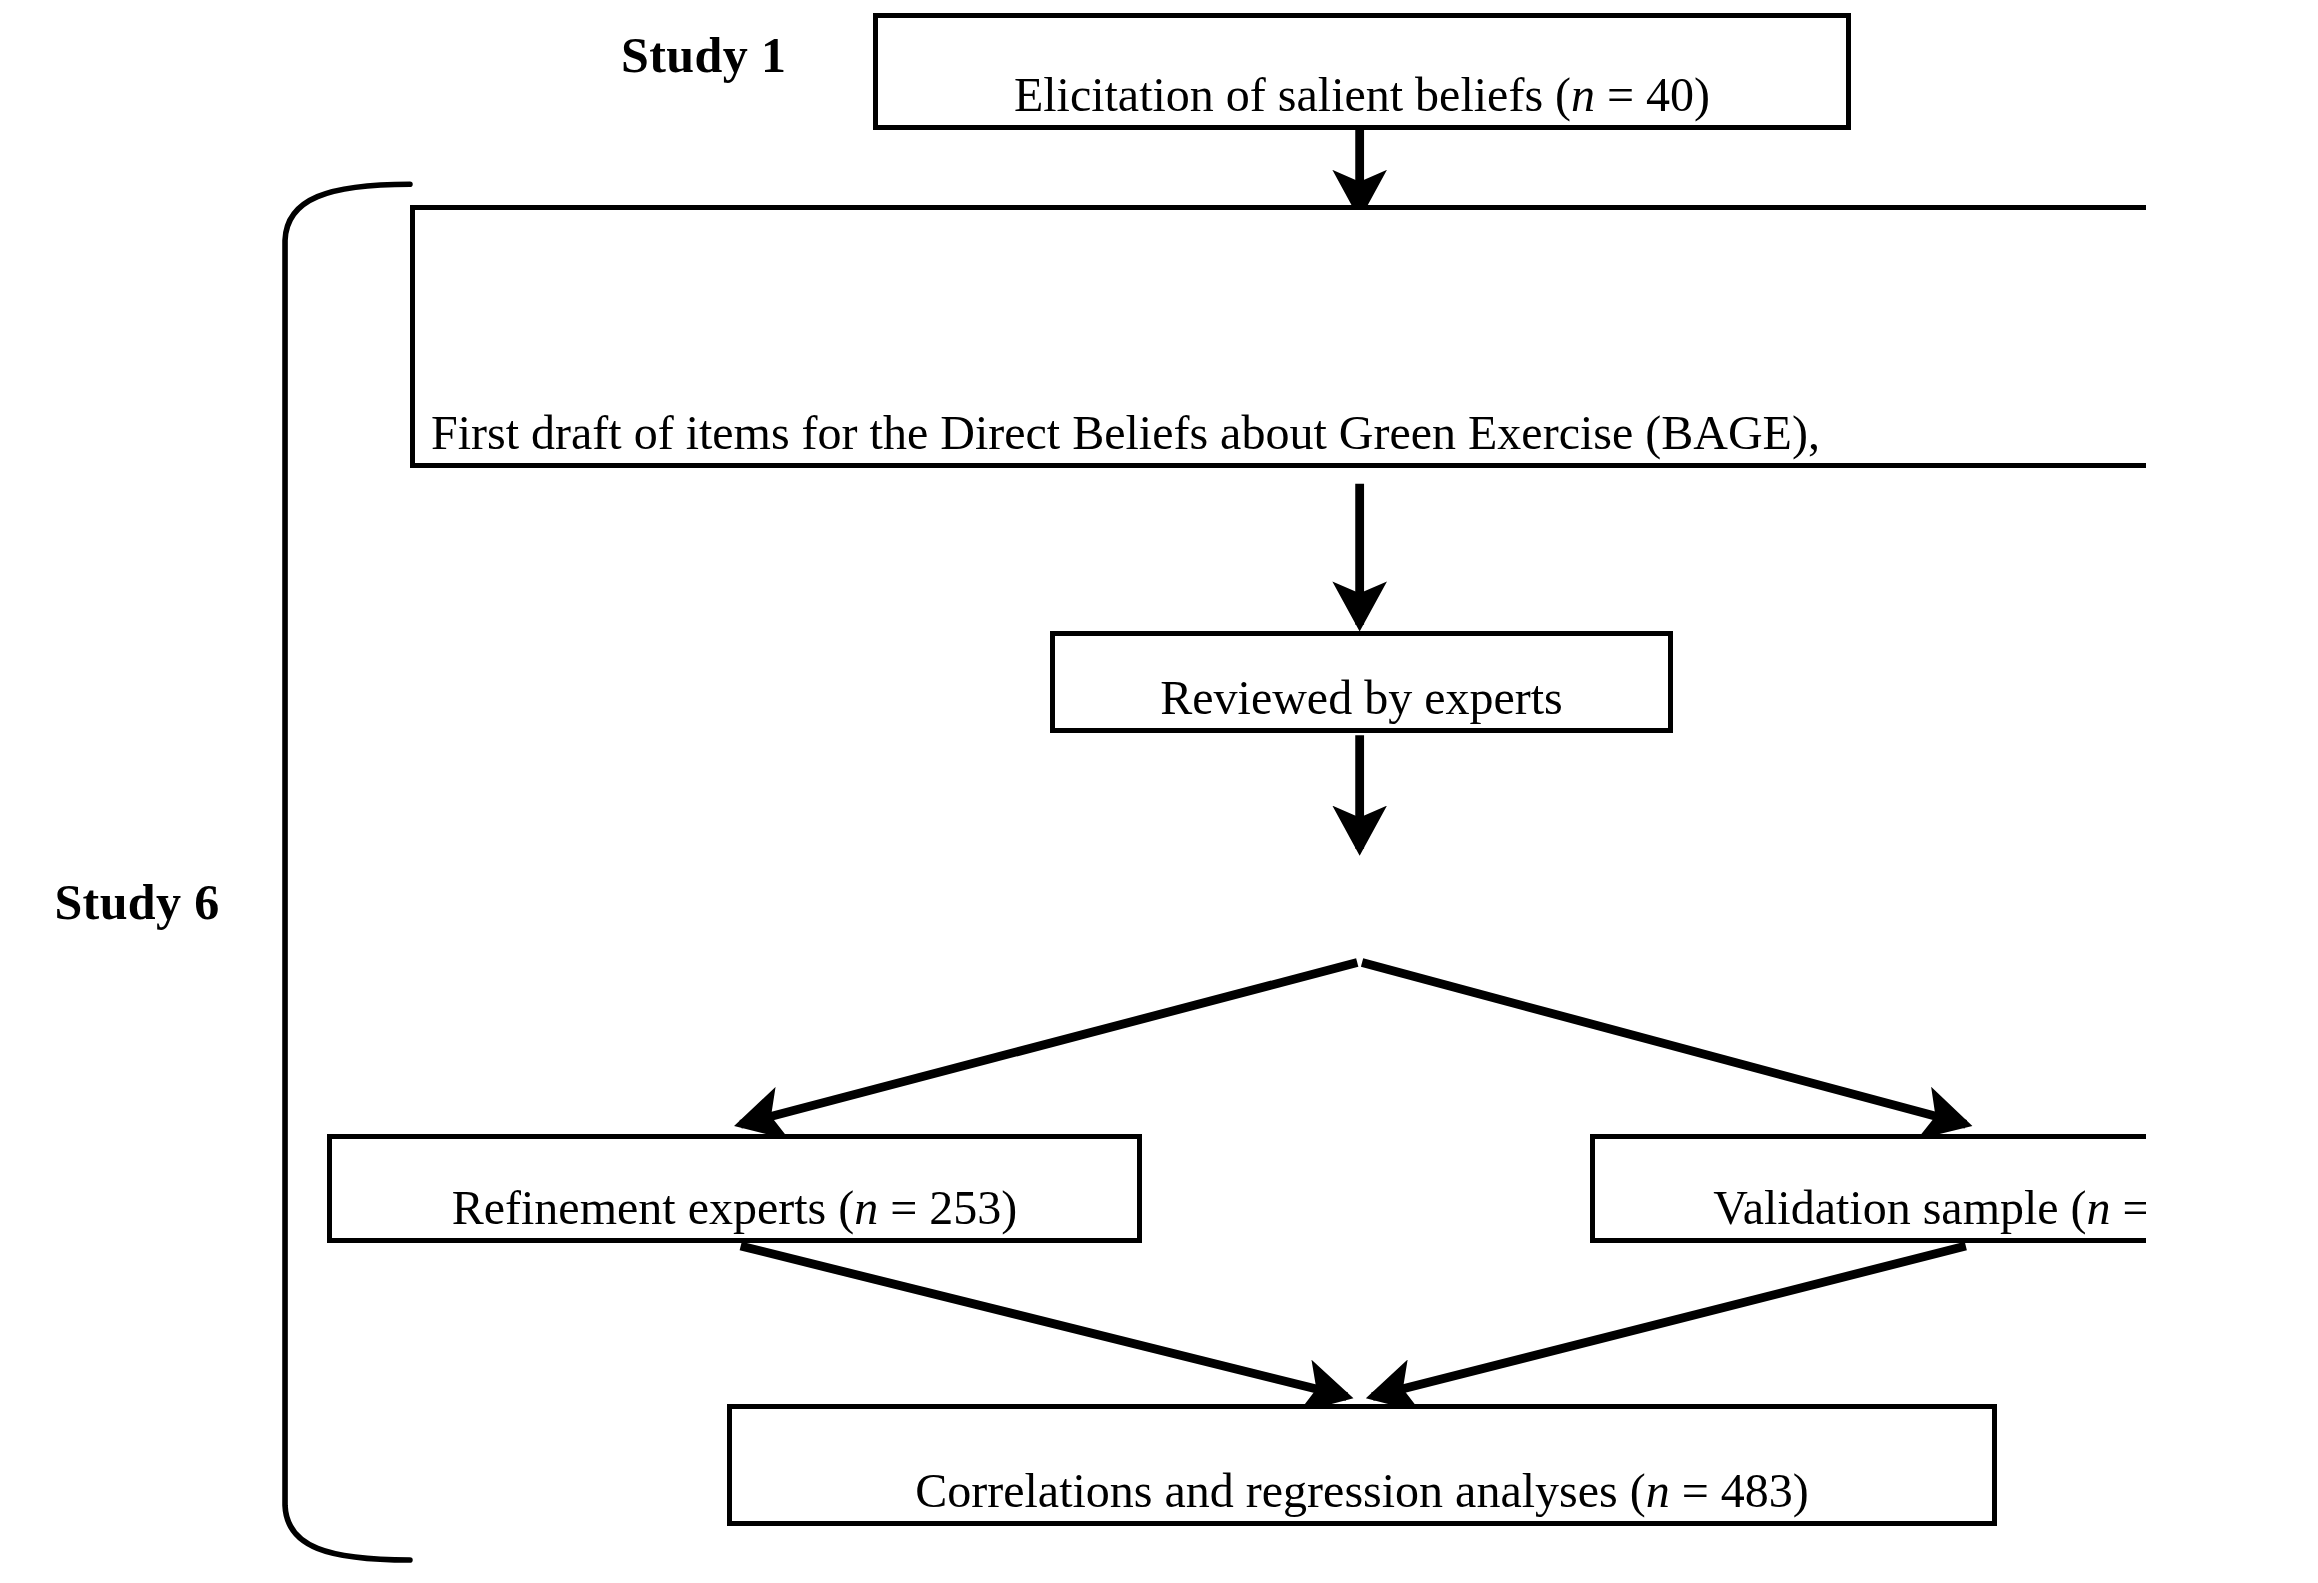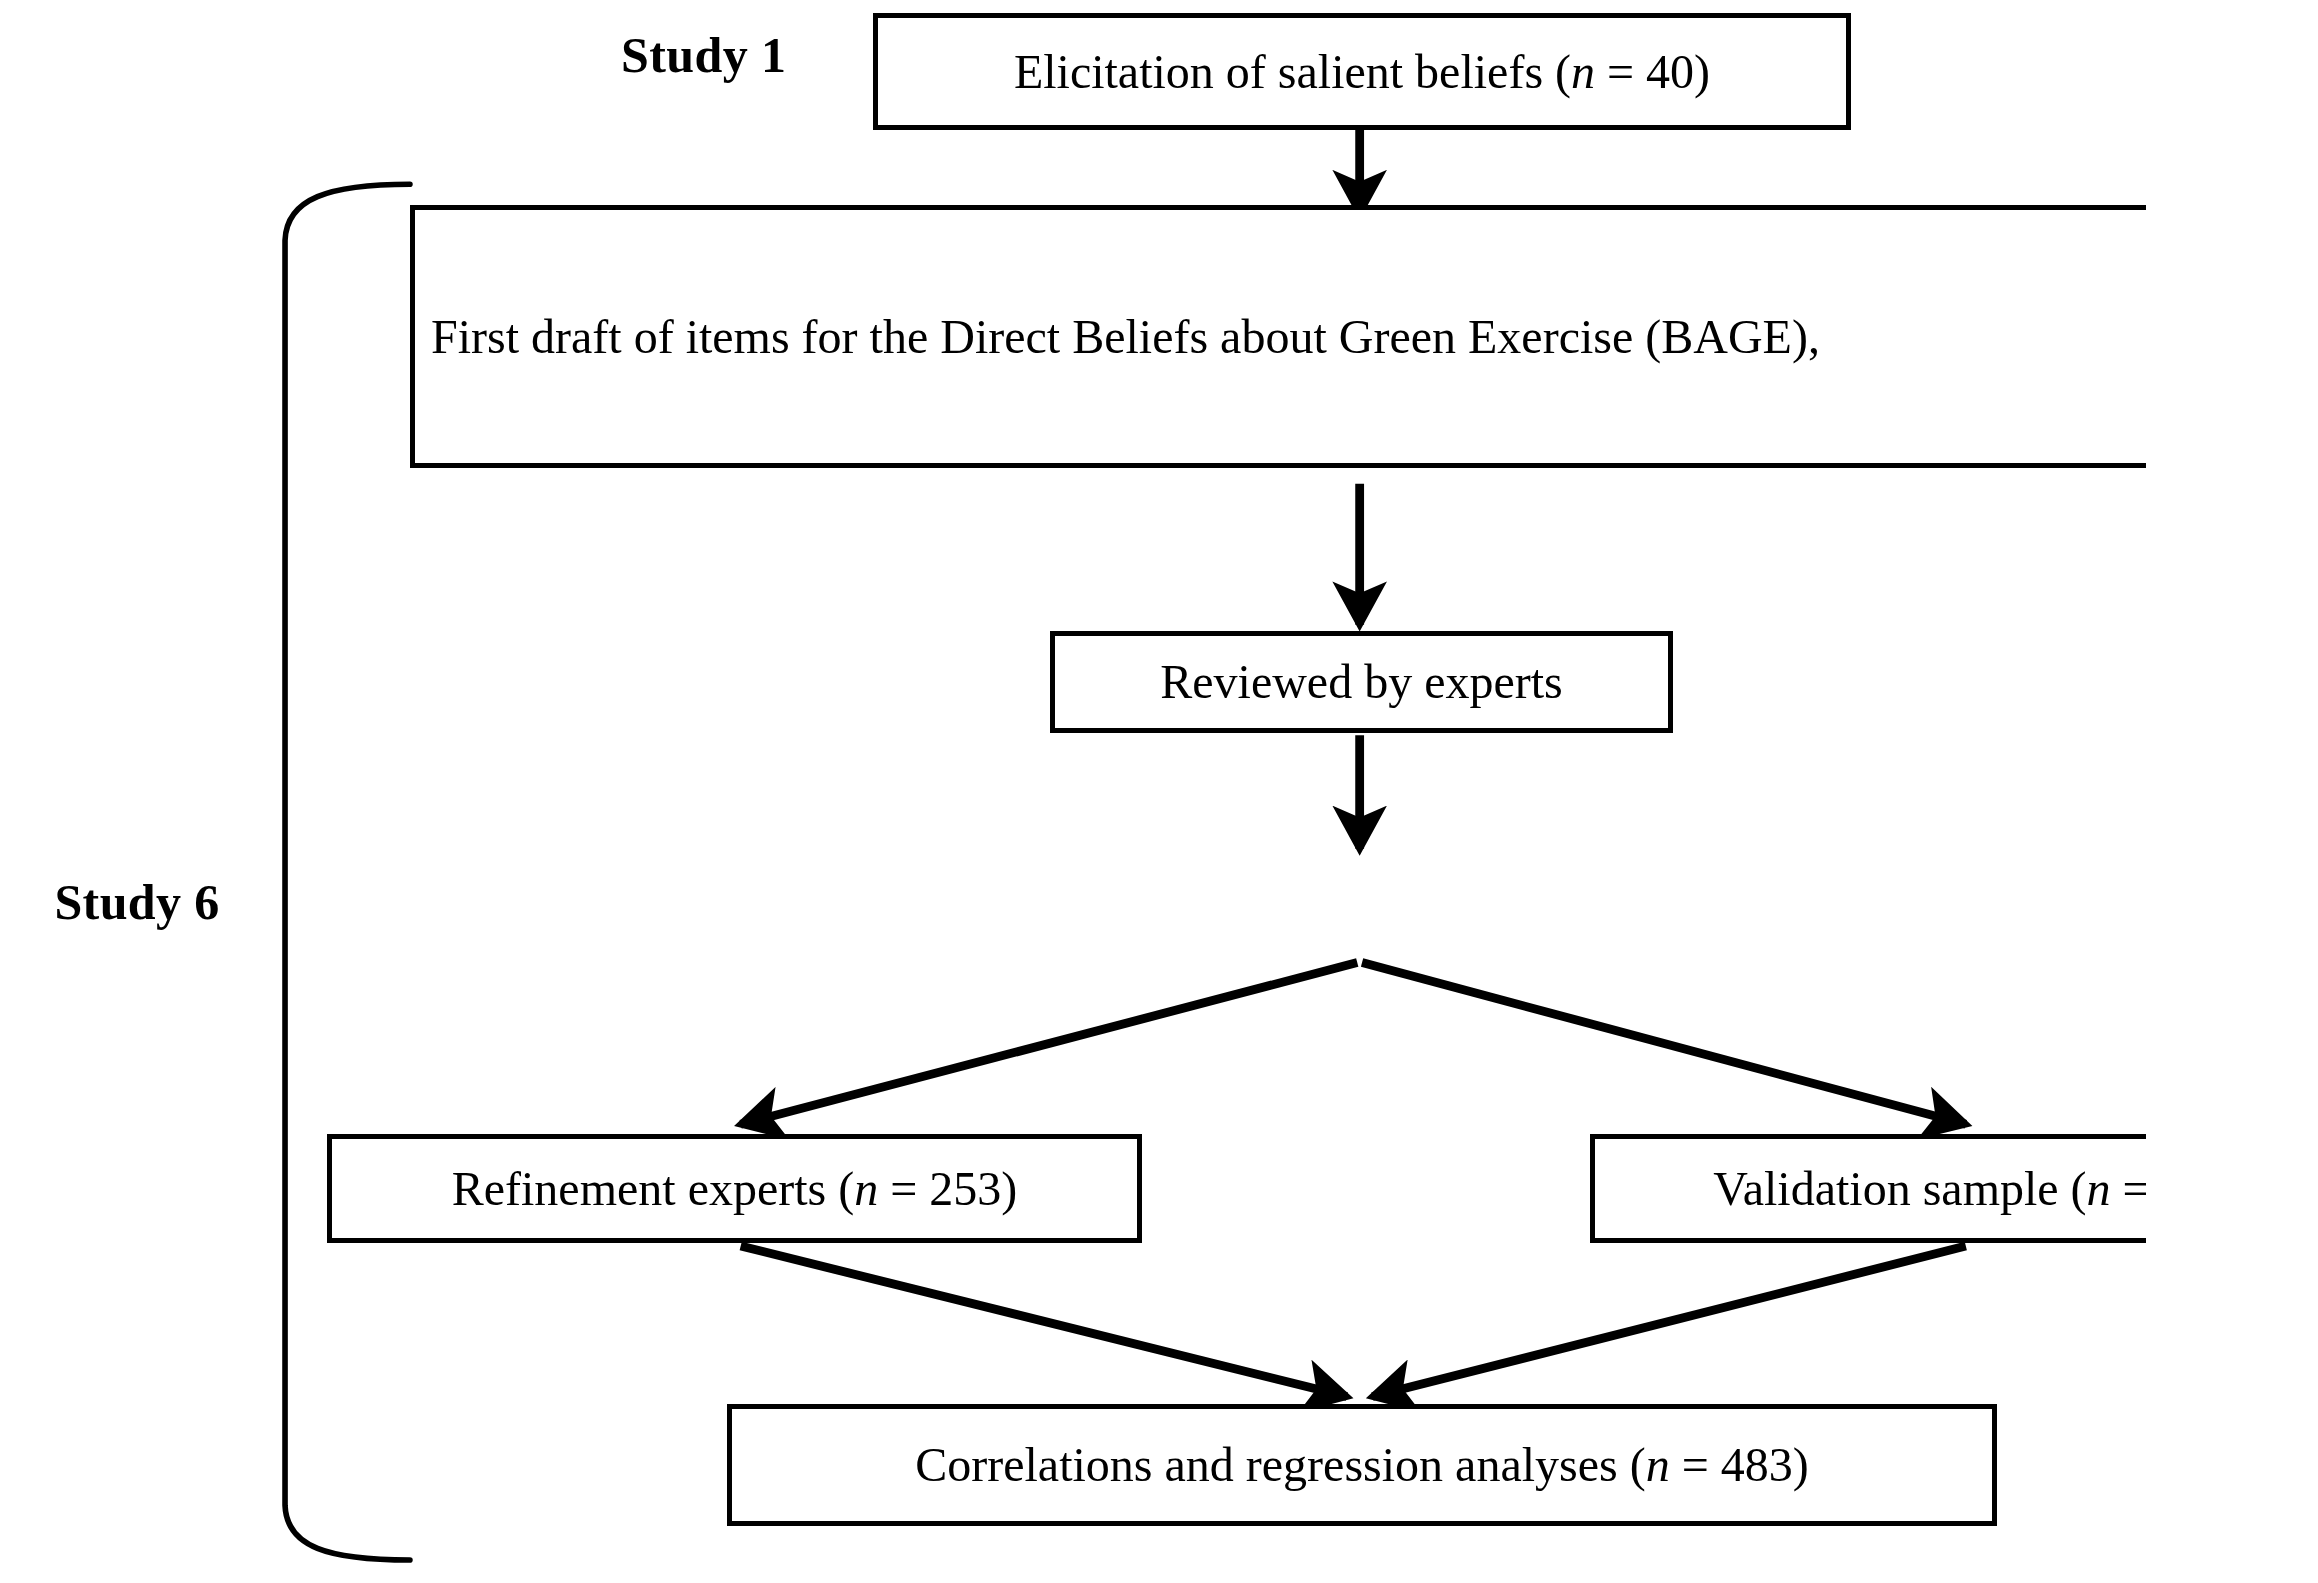--- a/index.html
+++ b/index.html
@@ -30,21 +30,21 @@
   #study1-label { left: 581px; top: 30px; }
   #study2-label { left: 14.4px; top: 877px; }
 
   .node {
     position: absolute;
     box-sizing: border-box;
     border: 5.6px solid #000000;
     background: #ffffff;
     display: flex;
     flex-direction: column;
-    justify-content: center;
+    justify-content: flex-end;
     font-size: 48px;
     line-height: 1.28;
     color: #000;
   }
   .node.center { align-items: center; text-align: center; }
   .node.left   { align-items: flex-start; text-align: left; padding-left: 27px; }
   .node .line { white-space: nowrap; }
   .node em { font-style: italic; }
 
   #node-elicitation   { left: 833px; top: 13px;   width: 978px; height: 117px; }

